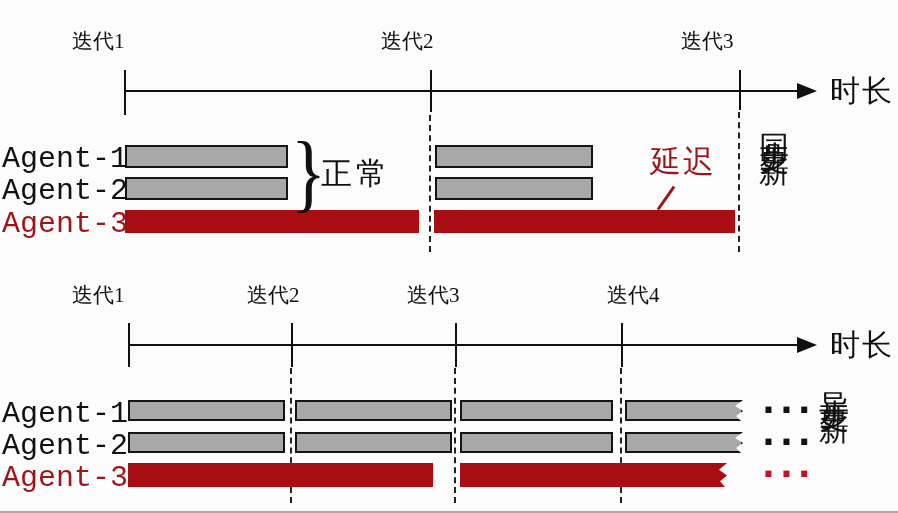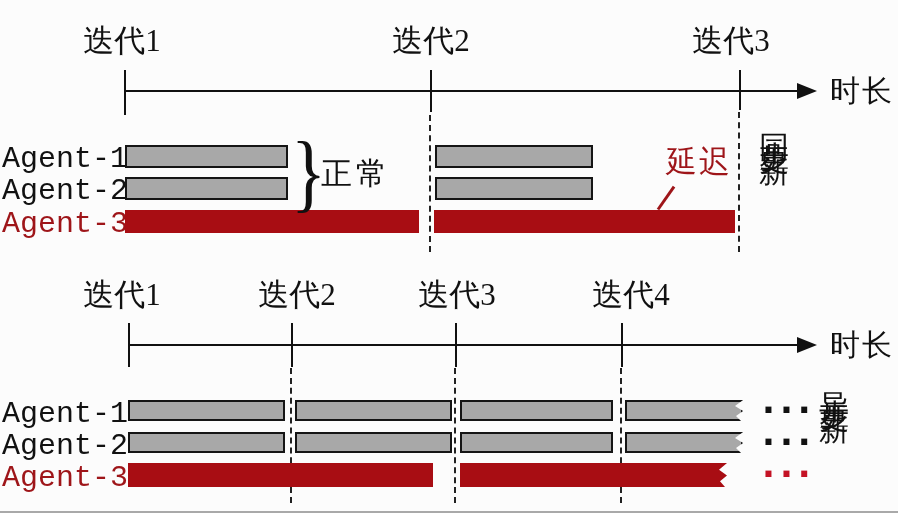--- a/index.html
+++ b/index.html
@@ -17,22 +17,22 @@
   .axis{position:absolute;height:2px;background:#111;}
   .arrowhead{
     position:absolute;width:0;height:0;
     border-left:20px solid #111;
     border-top:8px solid transparent;
     border-bottom:8px solid transparent;
   }
   .tick{position:absolute;width:2px;background:#111;}
   .dashline{position:absolute;width:0;border-left:2px dashed #222;}
   .iter-label{
-    position:absolute;width:100px;text-align:center;
-    font-size:31px;line-height:32px;white-space:nowrap;
+    position:absolute;width:100px;
+    font-size:21px;line-height:32px;white-space:nowrap;
   }
   .axis-label{position:absolute;font-size:30px;line-height:30px;letter-spacing:2px;white-space:nowrap;font-family:Liberation Serif, serif;}
   
   .agent-label{position:absolute;font-size:30px;line-height:30px;white-space:nowrap;font-family:Liberation Mono, monospace;}
   .agent-red{color:var(--text-red,#9e1519);}
   .bar{position:absolute;box-sizing:border-box;}
   .bar.gray{background:var(--bar-gray,#a8a8a8);border:2px solid #151515;}
   .bar.red{background:var(--bar-red,#a80d13);}
   .bar.torn{
     clip-path:polygon(0 0,100% 0,calc(100% - 8px) 28%,100% 52%,calc(100% - 7px) 76%,calc(100% - 2px) 100%,0 100%);
@@ -88,32 +88,32 @@
     <div class="bar gray" style="left:125px;top:145px;width:163px;height:23px;"></div>
     <div class="bar gray" style="left:125px;top:177px;width:163px;height:23px;"></div>
     <div class="bar red" style="left:125px;top:210px;width:294px;height:23px;"></div>
 
     <div class="bar gray" style="left:435px;top:145px;width:158px;height:23px;"></div>
     <div class="bar gray" style="left:435px;top:177px;width:158px;height:23px;"></div>
     <div class="bar red" style="left:434px;top:210px;width:301px;height:23px;"></div>
 
     <div class="brace" style="left:288px;top:142px;">}</div>
     <div class="normal-label" style="left:321px;top:158px;">正常</div>
-    <div class="delay-label" style="left:666px;top:146px;">延迟</div>
+    <div class="delay-label" style="left:650px;top:146px;">延迟</div>
     <div class="leader" style="left:658px;top:208px;"></div>
 
     <div class="mode-label" style="left:757px;top:110px;">同步更新</div>
   </div>
 
   <div>
 
     <div class="iter-label" style="left:72px;top:279px;">迭代1</div>
     <div class="iter-label" style="left:247px;top:279px;">迭代2</div>
     <div class="iter-label" style="left:407px;top:279px;">迭代3</div>
-    <div class="iter-label" style="left:581px;top:279px;">迭代4</div>
+    <div class="iter-label" style="left:607px;top:279px;">迭代4</div>
 
     <div class="axis" style="left:129px;top:344px;width:670px;"></div>
     <div class="arrowhead" style="left:797px;top:337px;"></div>
     <div class="axis-label" style="left:830px;top:330px;">时长</div>
 
     <div class="tick" style="left:128px;top:323px;height:44px;"></div>
     <div class="tick" style="left:291px;top:323px;height:44px;"></div>
     <div class="tick" style="left:455px;top:323px;height:44px;"></div>
     <div class="tick" style="left:621px;top:323px;height:44px;"></div>
 

